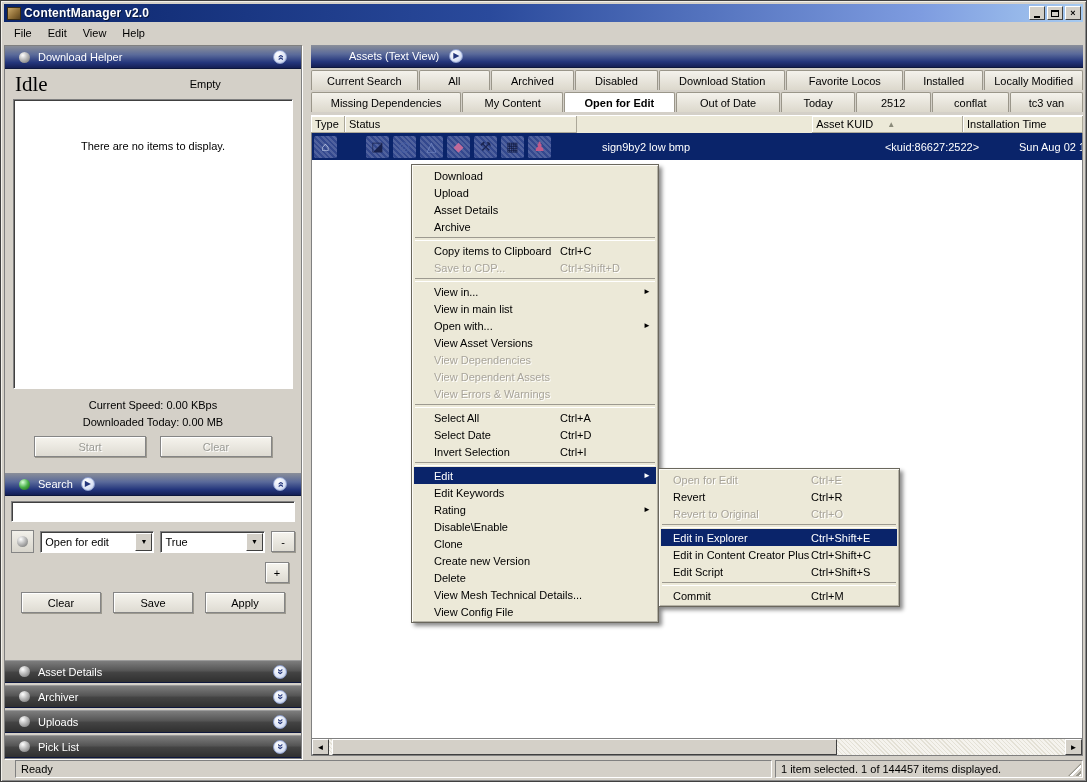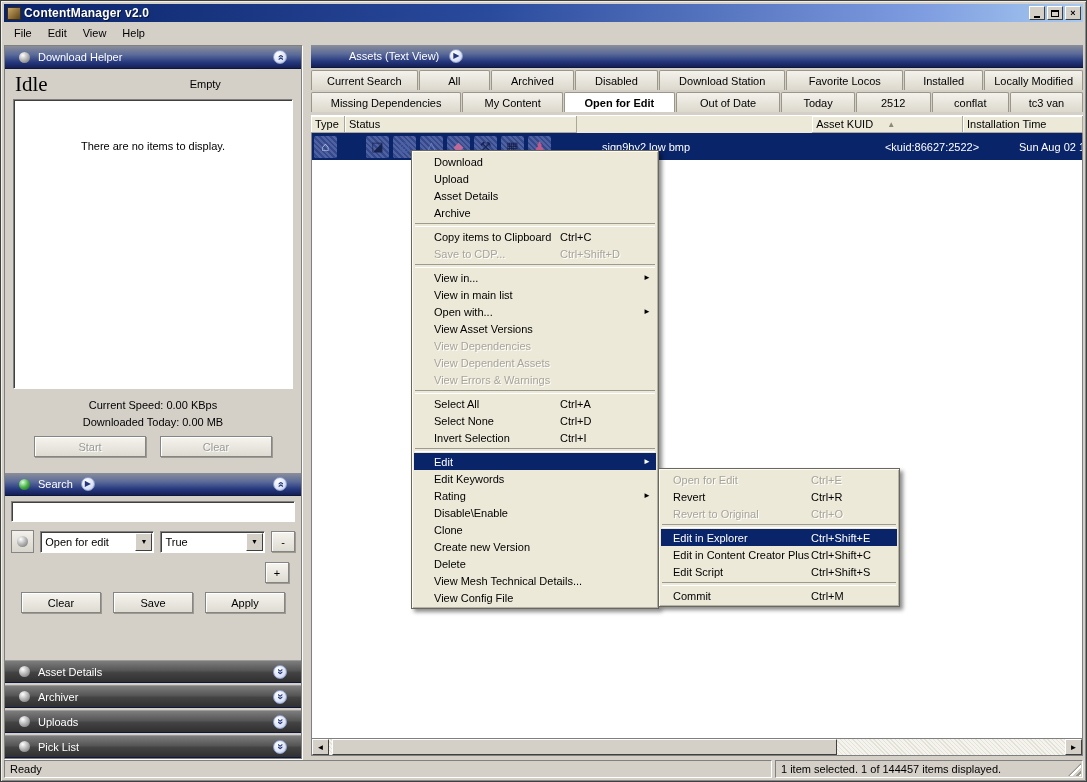--- a/index.html
+++ b/index.html
@@ -110,42 +110,42 @@
   .hscroll { height:17px; display:flex; background:#f5f3ee;
              background-image:repeating-linear-gradient(45deg, #e4e1d6 0 1px, transparent 1px 3px);
              border:1px solid #808080; border-top:none; }
   .sb-btn { width:17px; height:100%; background:#d4d0c8; border:1px solid; border-color:#fff #404040 #404040 #fff;
             display:flex; align-items:center; justify-content:center; font-size:8px; color:#000; flex:0 0 auto; }
   .sb-thumb { width:505px; margin-left:3px; height:100%; background:#d4d0c8; border:1px solid;
               border-color:#fff #404040 #404040 #fff; flex:0 0 auto; }
   .sb-space { flex:1; }
 
   
-  .statusbar { position:absolute; left:3px; right:3px; bottom:3px; height:18px; display:flex; gap:3px; }
+  .statusbar { position:absolute; left:14px; right:3px; bottom:3px; height:18px; display:flex; gap:3px; }
   .sb-panel { border:1px solid; border-color:#808080 #fff #fff #808080; display:flex; align-items:center;
               padding:0 5px; }
   .sb-left { flex:1; }
   .sb-right { width:308px; position:relative; }
   .grip { position:absolute; right:1px; bottom:1px; width:13px; height:13px;
           clip-path:polygon(100% 0, 100% 100%, 0 100%);
           background:repeating-linear-gradient(-45deg, #fff 0 2px, #9a988e 2px 4px, transparent 4px 6px); }
 
   
   .menu { position:absolute; background:#ece9d8; border:1px solid #6a675d;
           box-shadow:inset 1px 1px 0 #fcfbf6, inset -1px -1px 0 #b5b2a6, 3px 3px 4px rgba(0,0,0,.45);
           padding:2px; z-index:10; }
   .mi { height:17px; display:flex; align-items:center; position:relative; padding:0 4px 0 20px; }
   .mi .mi-label { flex:1; white-space:nowrap; }
   .mi .mi-short { width:92px; text-align:left; white-space:nowrap; }
   .mi .mi-arrow { position:absolute; right:5px; font-size:8px; }
   .mi.hl { background:#0a246a; color:#fff; }
   .mi.dis { color:#a8a49a; text-shadow:1px 1px 0 #fff; }
   .mi-sep { height:7px; display:flex; align-items:center; padding:0 1px; }
   .mi-sep::before { content:""; width:100%; height:2px; border-top:1px solid #9d9a90; border-bottom:1px solid #fff; }
-  #context-menu { left:410px; top:149px; width:248px; }
+  #context-menu { left:410px; top:163px; width:248px; }
   #edit-submenu { left:657px; top:467px; width:242px; z-index:11; }
   #edit-submenu .mi { padding-left:12px; }
   #edit-submenu .mi .mi-short { width:82px; }
 </style>
 </head>
 <body>
 
 <div class="window">
 
   <div class="titlebar">
@@ -410,21 +410,21 @@
       </div>
       <div class="mi dis">
         <span class="mi-label">View Errors &amp; Warnings</span>
       </div>
       <div class="mi-sep"></div>
       <div class="mi">
         <span class="mi-label">Select All</span>
         <span class="mi-short">Ctrl+A</span>
       </div>
       <div class="mi">
-        <span class="mi-label">Select None</span>
+        <span class="mi-label">Select Date</span>
         <span class="mi-short">Ctrl+D</span>
       </div>
       <div class="mi">
         <span class="mi-label">Invert Selection</span>
         <span class="mi-short">Ctrl+I</span>
       </div>
       <div class="mi-sep"></div>
       <div class="mi hl">
         <span class="mi-label">Edit</span>
         <span class="mi-arrow">►</span>

